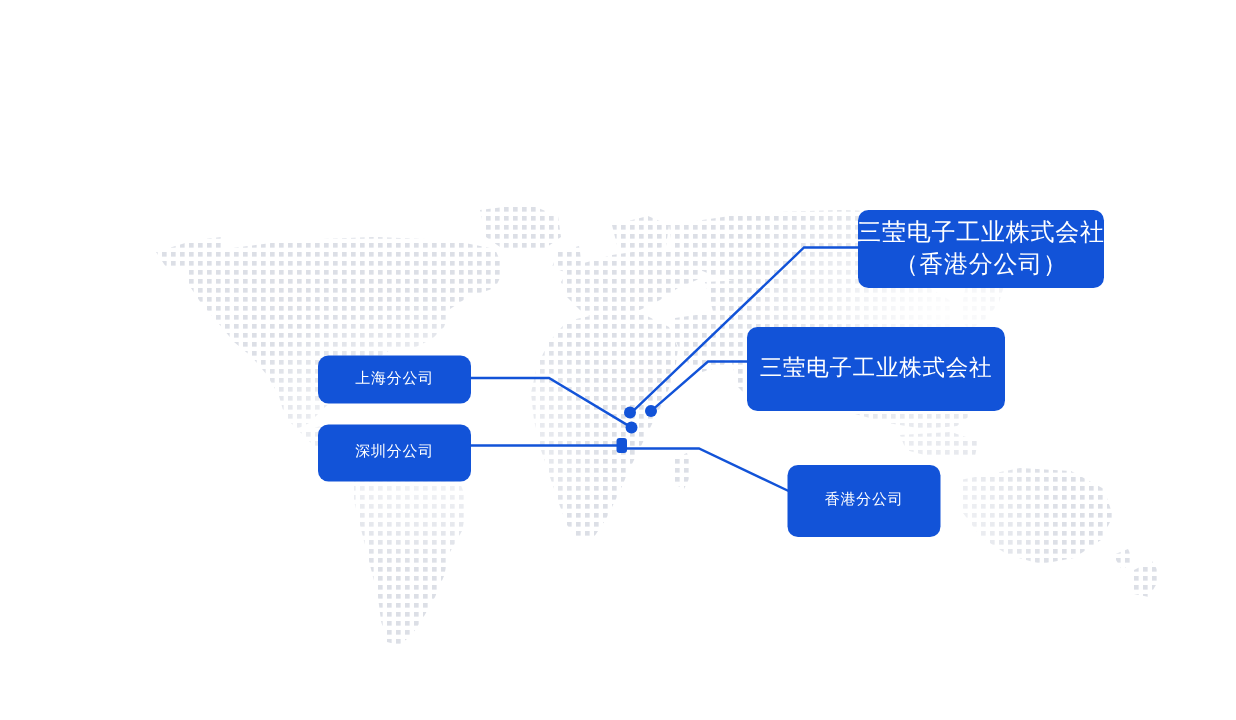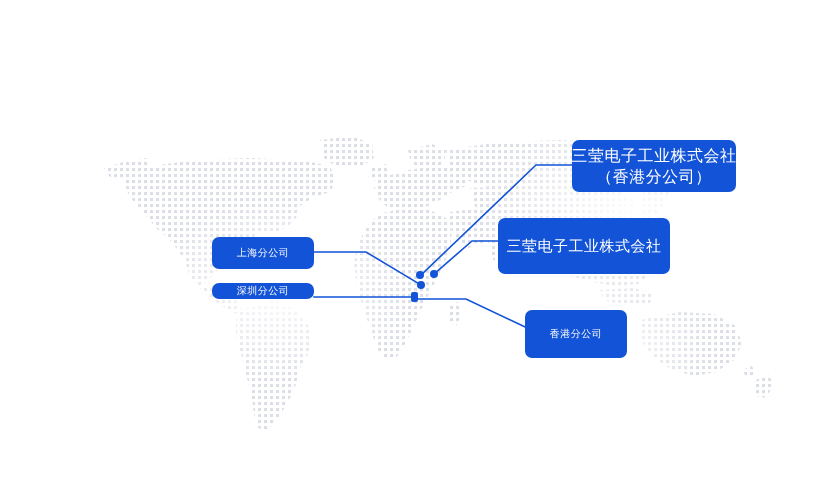--- a/index.html
+++ b/index.html
@@ -51,21 +51,21 @@
     justify-content:center;
   }
   .label .l1{display:block;}
   .label .l2{display:block;}
   .label.one-line{font-size:10px;padding:8px 18px;}
   .label.two-line{font-size:16px;padding:8px 16px;}
   .label.two-line.small{font-size:15px;}
   #label-qingdao{left:572px;top:140px;width:164px;height:52px;}
   #label-korea  {left:498px;top:218px;width:172px;height:56px;}
   #label-shanghai{left:212px;top:237px;width:102px;height:32px;}
-  #label-shenzhen{left:212px;top:283px;width:102px;height:16px;}
+  #label-shenzhen{left:212px;top:283px;width:102px;height:38px;}
   #label-hongkong{left:525px;top:310px;width:102px;height:48px;}
   
   .marker{
     position:absolute;
     background:#1253d8;
     border-radius:50%;
   }
 </style>
 </head>
 <body>

